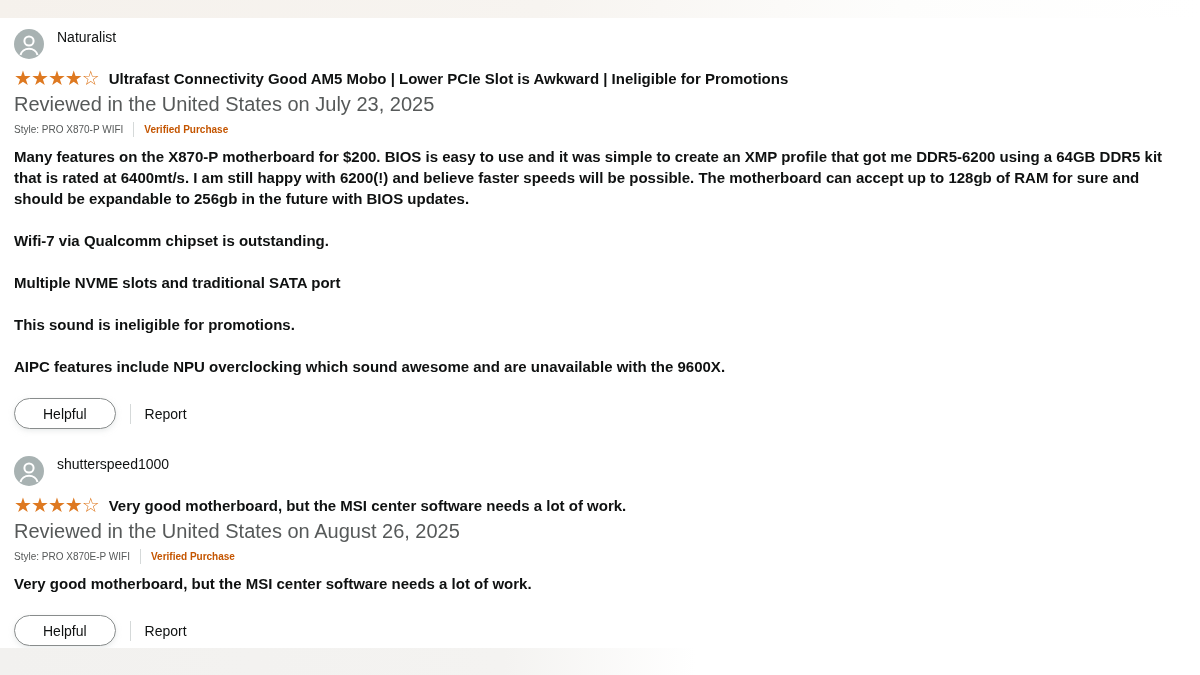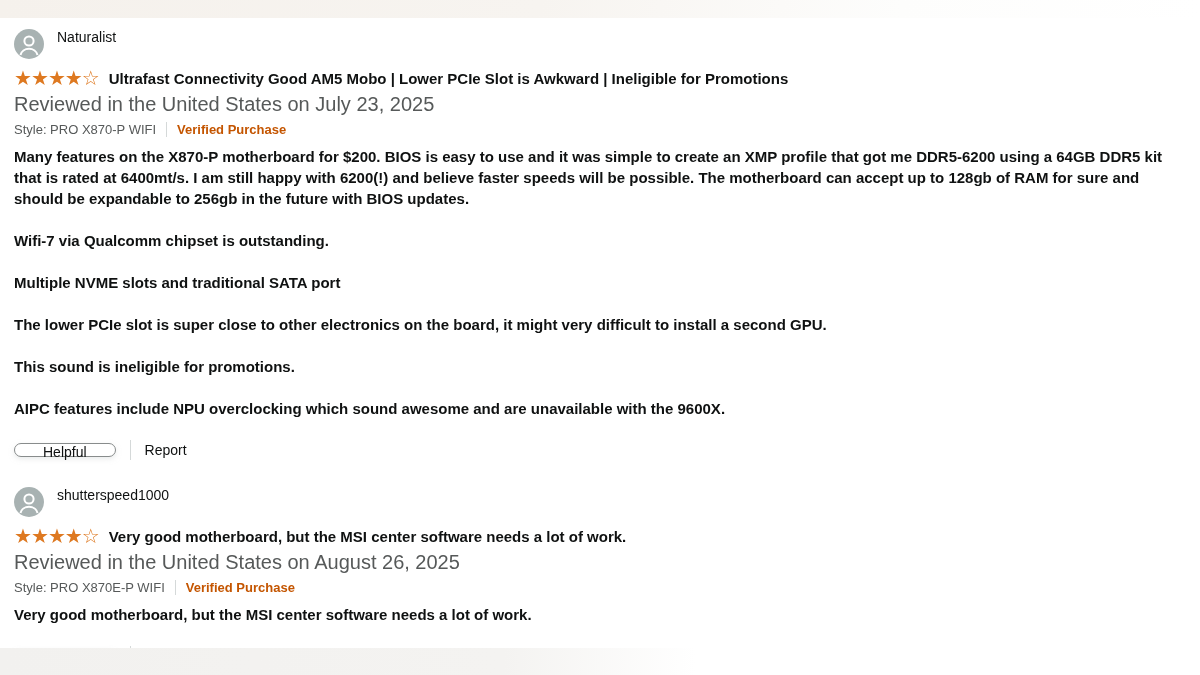--- a/index.html
+++ b/index.html
@@ -26,32 +26,32 @@
   .avatar { width: 30px; height: 30px; display: inline-block; flex: 0 0 auto; }
   .username { font-size: 14px; color: #0f1111; }
 
   .title-row { display: flex; align-items: center; gap: 10px; margin-bottom: 5px; cursor: pointer; }
   .stars { display: inline-flex; align-items: center; color: #de7921; font-size: 20px; line-height: 1; letter-spacing: 0px; }
   .stars .star { margin-right: -1px; }
   .review-title { font-size: 15px; font-weight: bold; color: #0f1111; }
 
   .date-line { font-size: 20px; color: #565959; margin-bottom: 6px; }
 
-  .meta-row { display: flex; align-items: center; font-size: 13px; margin-bottom: 9px; text-align: center; }
+  .meta-row { display: flex; align-items: center; font-size: 10px; margin-bottom: 9px; text-align: center; }
   .style-label { color: #565959; cursor: pointer; }
   .vsep { width: 1px; height: 15px; background: #d5d9d9; margin: 0 10px; }
   .verified { color: #c45500; font-weight: bold; cursor: pointer; }
 
   .review-body { font-size: 15px; line-height: 21px; color: #0f1111; font-weight: bold; }
   .review-body p { margin: 0 0 21px 0; }
   .review-body p:empty { display: none; }
 
   .actions { display: flex; align-items: center; margin-top: 13px; }
   .helpful-btn {
-    height: 14px; padding: 0 28px;
+    height: 31px; padding: 0 28px;
     background: #ffffff;
     border: 1px solid #888c8c; border-radius: 20px;
     font-family: inherit; font-size: 14px; color: #0f1111;
     cursor: pointer;
     box-shadow: 0 2px 5px 0 rgba(213,217,217,0.5);
   }
   .vsep2 { width: 1px; height: 20px; background: #d5d9d9; margin: 0 14px 0 14px; }
   .report-link { font-size: 14px; color: #0f1111; cursor: pointer; }
 </style>
 </head>
@@ -85,21 +85,20 @@
     <div class="date-line">Reviewed in the United States on July 23, 2025</div>
     <div class="meta-row">
       <span class="style-label">Style: PRO X870-P WIFI</span>
       <span class="vsep"></span>
       <span class="verified">Verified Purchase</span>
     </div>
     <div class="review-body">
       <p>Many features on the X870-P motherboard for $200. BIOS is easy to use and it was simple to create an XMP profile that got me DDR5-6200 using a 64GB DDR5 kit that is rated at 6400mt/s. I am still happy with 6200(!) and believe faster speeds will be possible. The motherboard can accept up to 128gb of RAM for sure and should be expandable to 256gb in the future with BIOS updates.</p>
       <p>Wifi-7 via Qualcomm chipset is outstanding.</p>
       <p>Multiple NVME slots and traditional SATA port</p>
-      <p>The lower PCIe slot is super close to other electronics on the board, it might very difficult to install a second GPU.</p>
       <p>This sound is ineligible for promotions.</p>
       <p>AIPC features include NPU overclocking which sound awesome and are unavailable with the 9600X.</p>
     </div>
     <div class="actions">
       <button class="helpful-btn">Helpful</button>
       <span class="vsep2"></span>
       <span class="report-link">Report</span>
     </div>
   </div>
 

